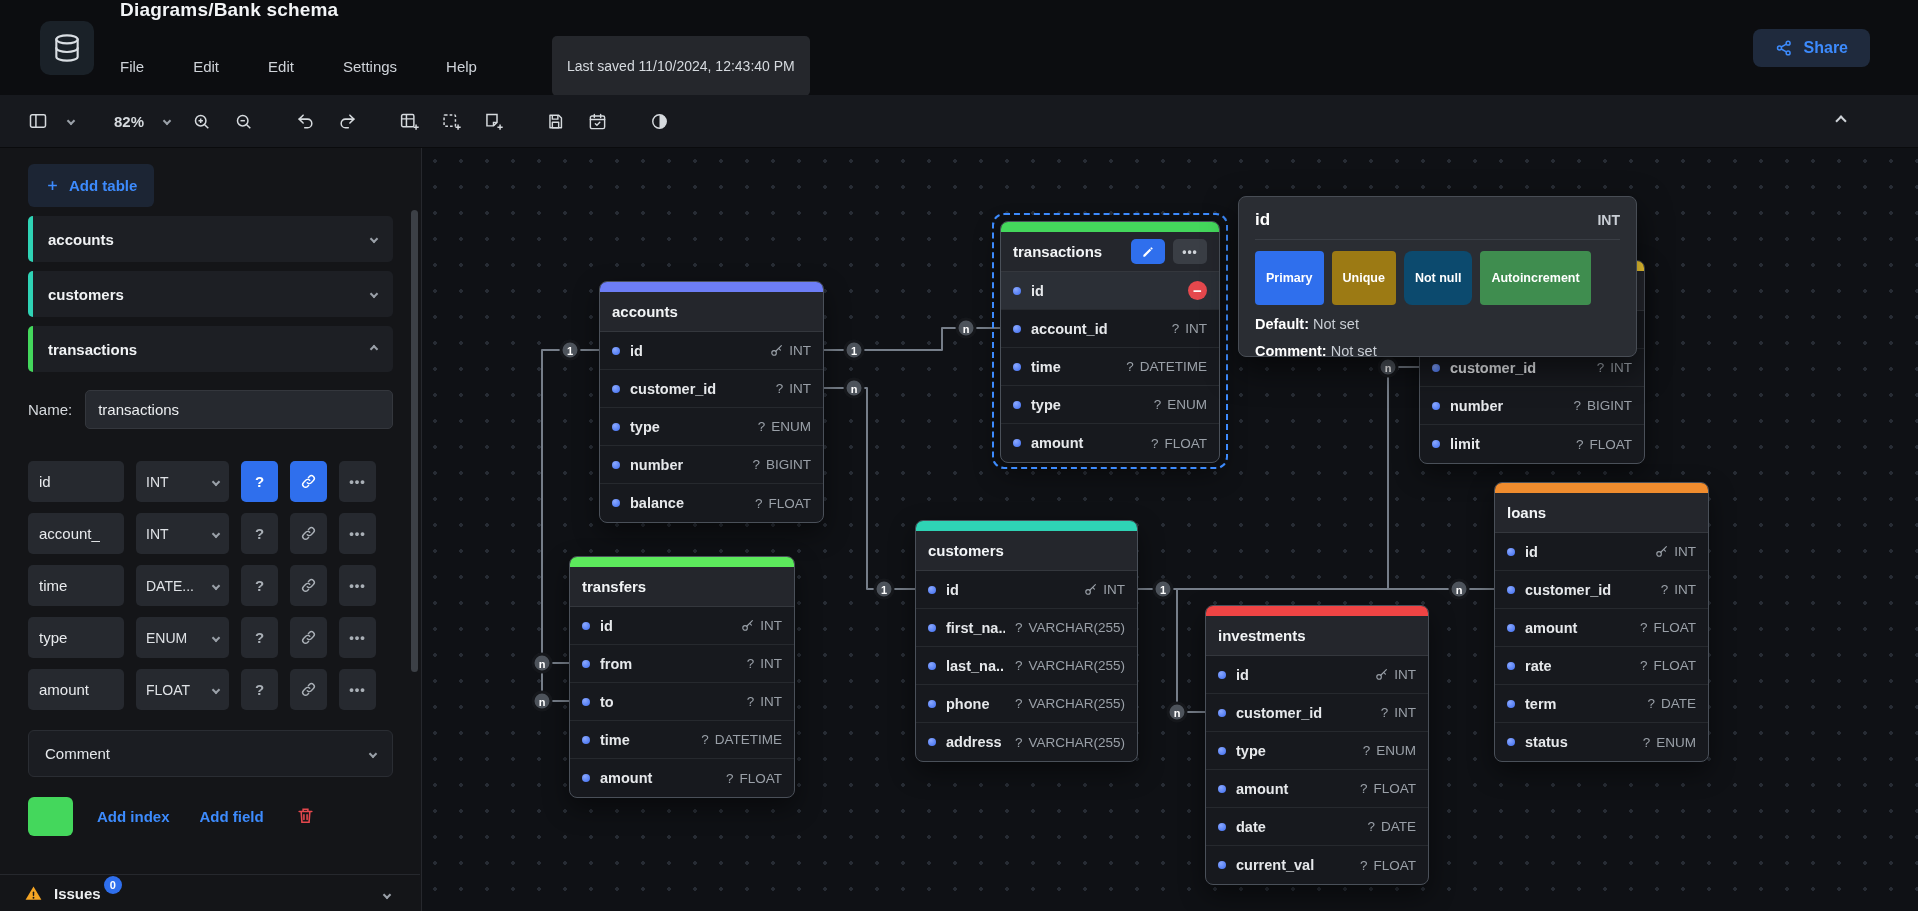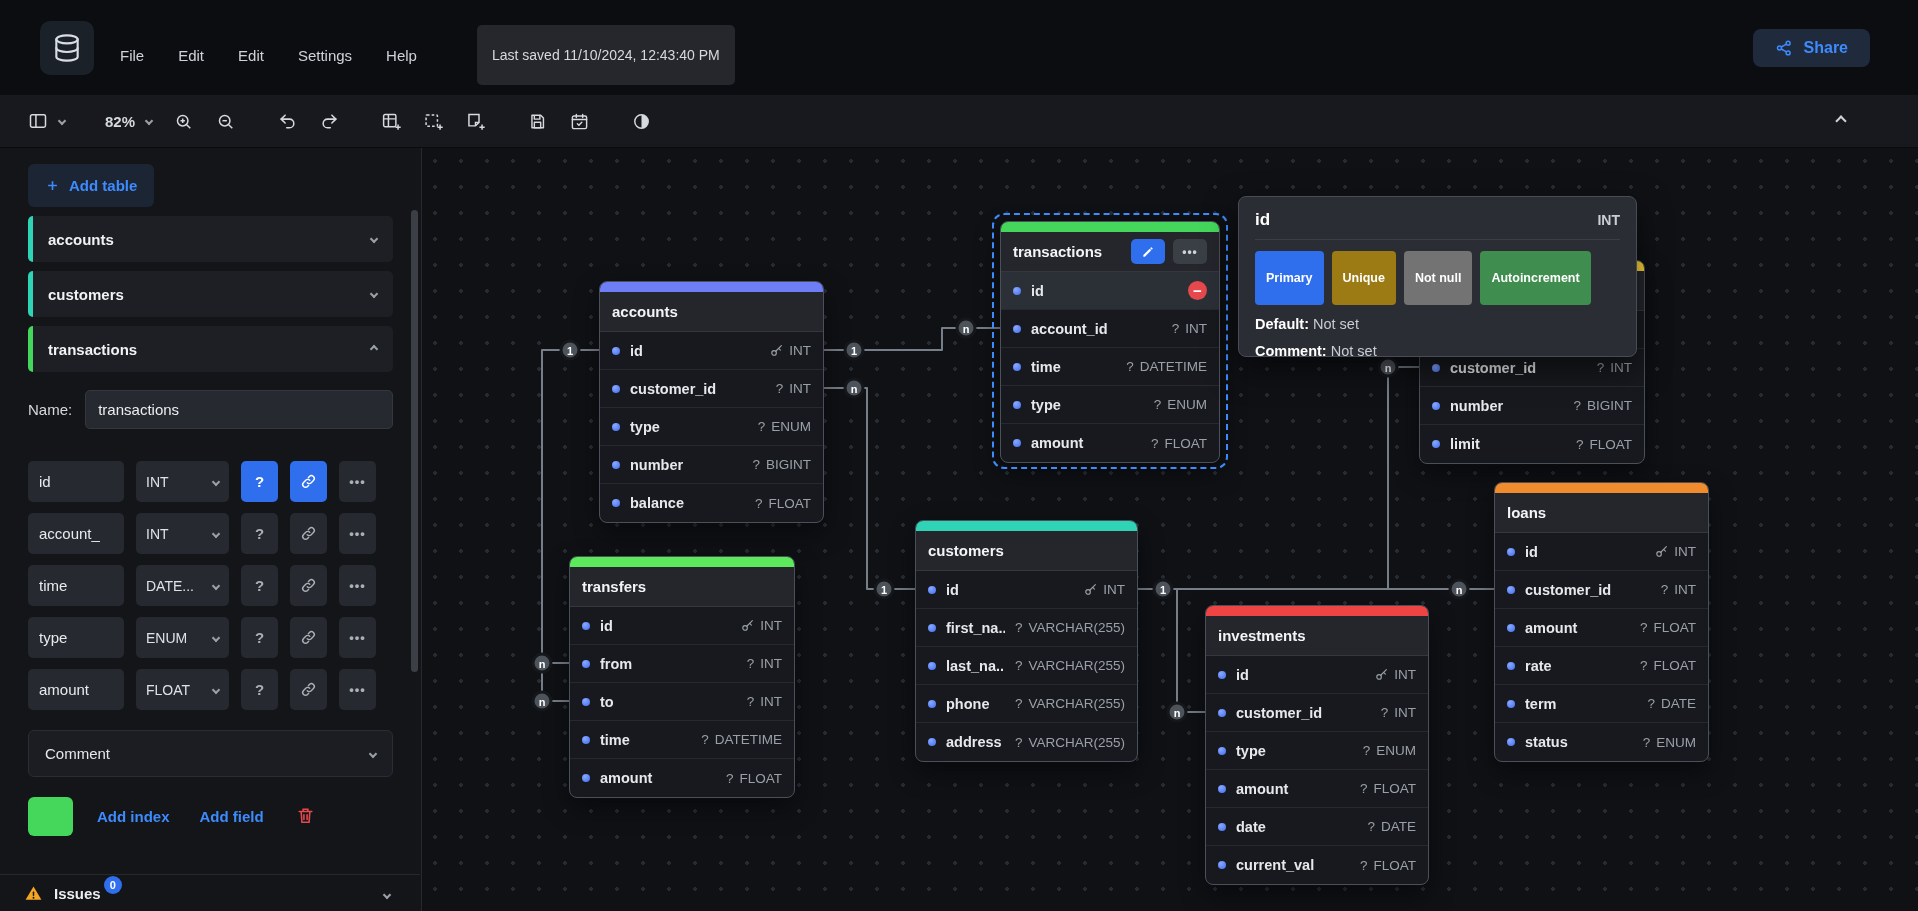--- a/index.html
+++ b/index.html
@@ -14,28 +14,28 @@
   .chev.sm{width:6px;height:6px;}
   .chev.blue{border-color:#3d8bfd;}
   .chev.light{border-color:#cfd3d9;}
 
   
   .app{position:relative;width:1918px;height:911px;}
   .hdr{position:absolute;top:0;left:0;right:0;height:95px;background:#0c0d10;display:flex;align-items:center;padding:0 48px 0 40px;}
   .logo{width:54px;height:54px;border-radius:10px;background:#1a2128;display:flex;align-items:center;justify-content:center;flex:0 0 auto;}
   .head-main{margin-left:26px;}
   .app-title{font-size:19px;font-weight:700;color:#f2f4f6;letter-spacing:.2px;}
-  .menubar{display:flex;align-items:center;gap:34px;margin-top:15px;font-size:15px;color:#cfd3d9;}
+  .menubar{display:flex;align-items:center;gap:49px;margin-top:15px;font-size:15px;color:#cfd3d9;}
   .menu-item{cursor:default;}
   .saved-pill{background:#25272c;border-radius:5px;padding:22px 15px;font-size:14px;color:#d6dadf;margin-left:26px;white-space:nowrap;}
   .share-btn{margin-left:auto;background:#1f2a3d;border:none;border-radius:8px;padding:10px 22px;color:#3d8bfd;font-size:16px;font-weight:700;display:flex;gap:11px;align-items:center;cursor:pointer;}
 
   
   .toolbar{position:absolute;top:95px;left:0;right:0;height:53px;background:#17191e;display:flex;align-items:center;padding:0 20px;gap:4px;border-bottom:1px solid #0a0b0d;}
-  .tb-btn{height:38px;min-width:38px;border:none;border-radius:6px;display:flex;align-items:center;justify-content:center;gap:11px;color:#d6dade;background:transparent;font-size:15px;font-weight:600;padding:0 8px;cursor:pointer;font-family:inherit;}
+  .tb-btn{height:38px;min-width:38px;border:none;border-radius:6px;display:flex;align-items:center;justify-content:center;gap:20px;color:#d6dade;background:transparent;font-size:15px;font-weight:600;padding:0 8px;cursor:pointer;font-family:inherit;}
   .tb-gap{width:16px;flex:0 0 auto;}
   .tb-collapse{margin-left:auto;margin-right:38px;}
 
   
   .workspace{position:absolute;top:148px;left:0;right:0;bottom:0;}
   .sidebar{position:absolute;left:0;top:0;width:422px;height:763px;background:#141518;border-right:1px solid #26282d;}
   .tabs{display:flex;align-items:center;height:49px;padding:0 8px 0 4px;border-bottom:1px solid #24262b;gap:2px;}
   .tab{padding:10px 16px;font-size:15px;color:#9aa0a8;white-space:nowrap;border-radius:4px;cursor:pointer;}
   .tab.active{color:#ffffff;background:#212329;font-weight:600;}
   .tab-scroll{padding:4px 6px;cursor:pointer;display:flex;align-items:center;}
@@ -110,20 +110,21 @@
     <div class="logo">
       <span class="ic">
         <svg width="32" height="32" viewBox="0 0 24 24" fill="none" stroke="#d9dee3" stroke-width="1.6" stroke-linecap="round">
           <ellipse cx="12" cy="5.5" rx="8" ry="3"></ellipse>
           <path d="M4 5.5v6.5c0 1.66 3.58 3 8 3s8-1.34 8-3V5.5"></path>
           <path d="M4 12v6.5c0 1.66 3.58 3 8 3s8-1.34 8-3V12"></path>
         </svg>
       </span>
     </div>
     <div class="head-main">
+      <div class="app-title">Diagrams/Bank schema</div>
       <nav class="menubar">
 
         <span class="menu-item">File</span>
           <span class="menu-item">Edit</span>
           <span class="menu-item">Edit</span>
           <span class="menu-item">Settings</span>
           <span class="menu-item">Help</span>
         <span class="saved-pill">Last saved 11/10/2024, 12:43:40 PM</span>
       </nav>
     </div>
@@ -802,21 +803,21 @@
         <div class="marker" style="left: 1037px; top: 441px;">n</div>
         <div class="marker" style="left: 966px; top: 219px;">n</div>
         <div class="tooltip">
         <div class="tt-top">
           <span class="tt-title">id</span>
           <span class="tt-type">INT</span>
         </div>
         <div class="tt-badges" id="tt-badges">
             <span class="badge" style="background: rgb(47, 111, 237);">Primary</span>
             <span class="badge" style="background: rgb(156, 122, 20);">Unique</span>
-            <span class="badge" style="background: #737373;">Not null</span>
+            <span class="badge" style="background: #0c4a6e; border-radius: 8px;">Not null</span>
             <span class="badge" style="background: rgb(63, 141, 79);">Autoincrement</span>
           </div>
         <div class="tt-line">
           <b>Default:</b>
           <span>Not set</span>
         </div>
         <div class="tt-line">
           <b>Comment:</b>
           <span>Not set</span>
         </div>

